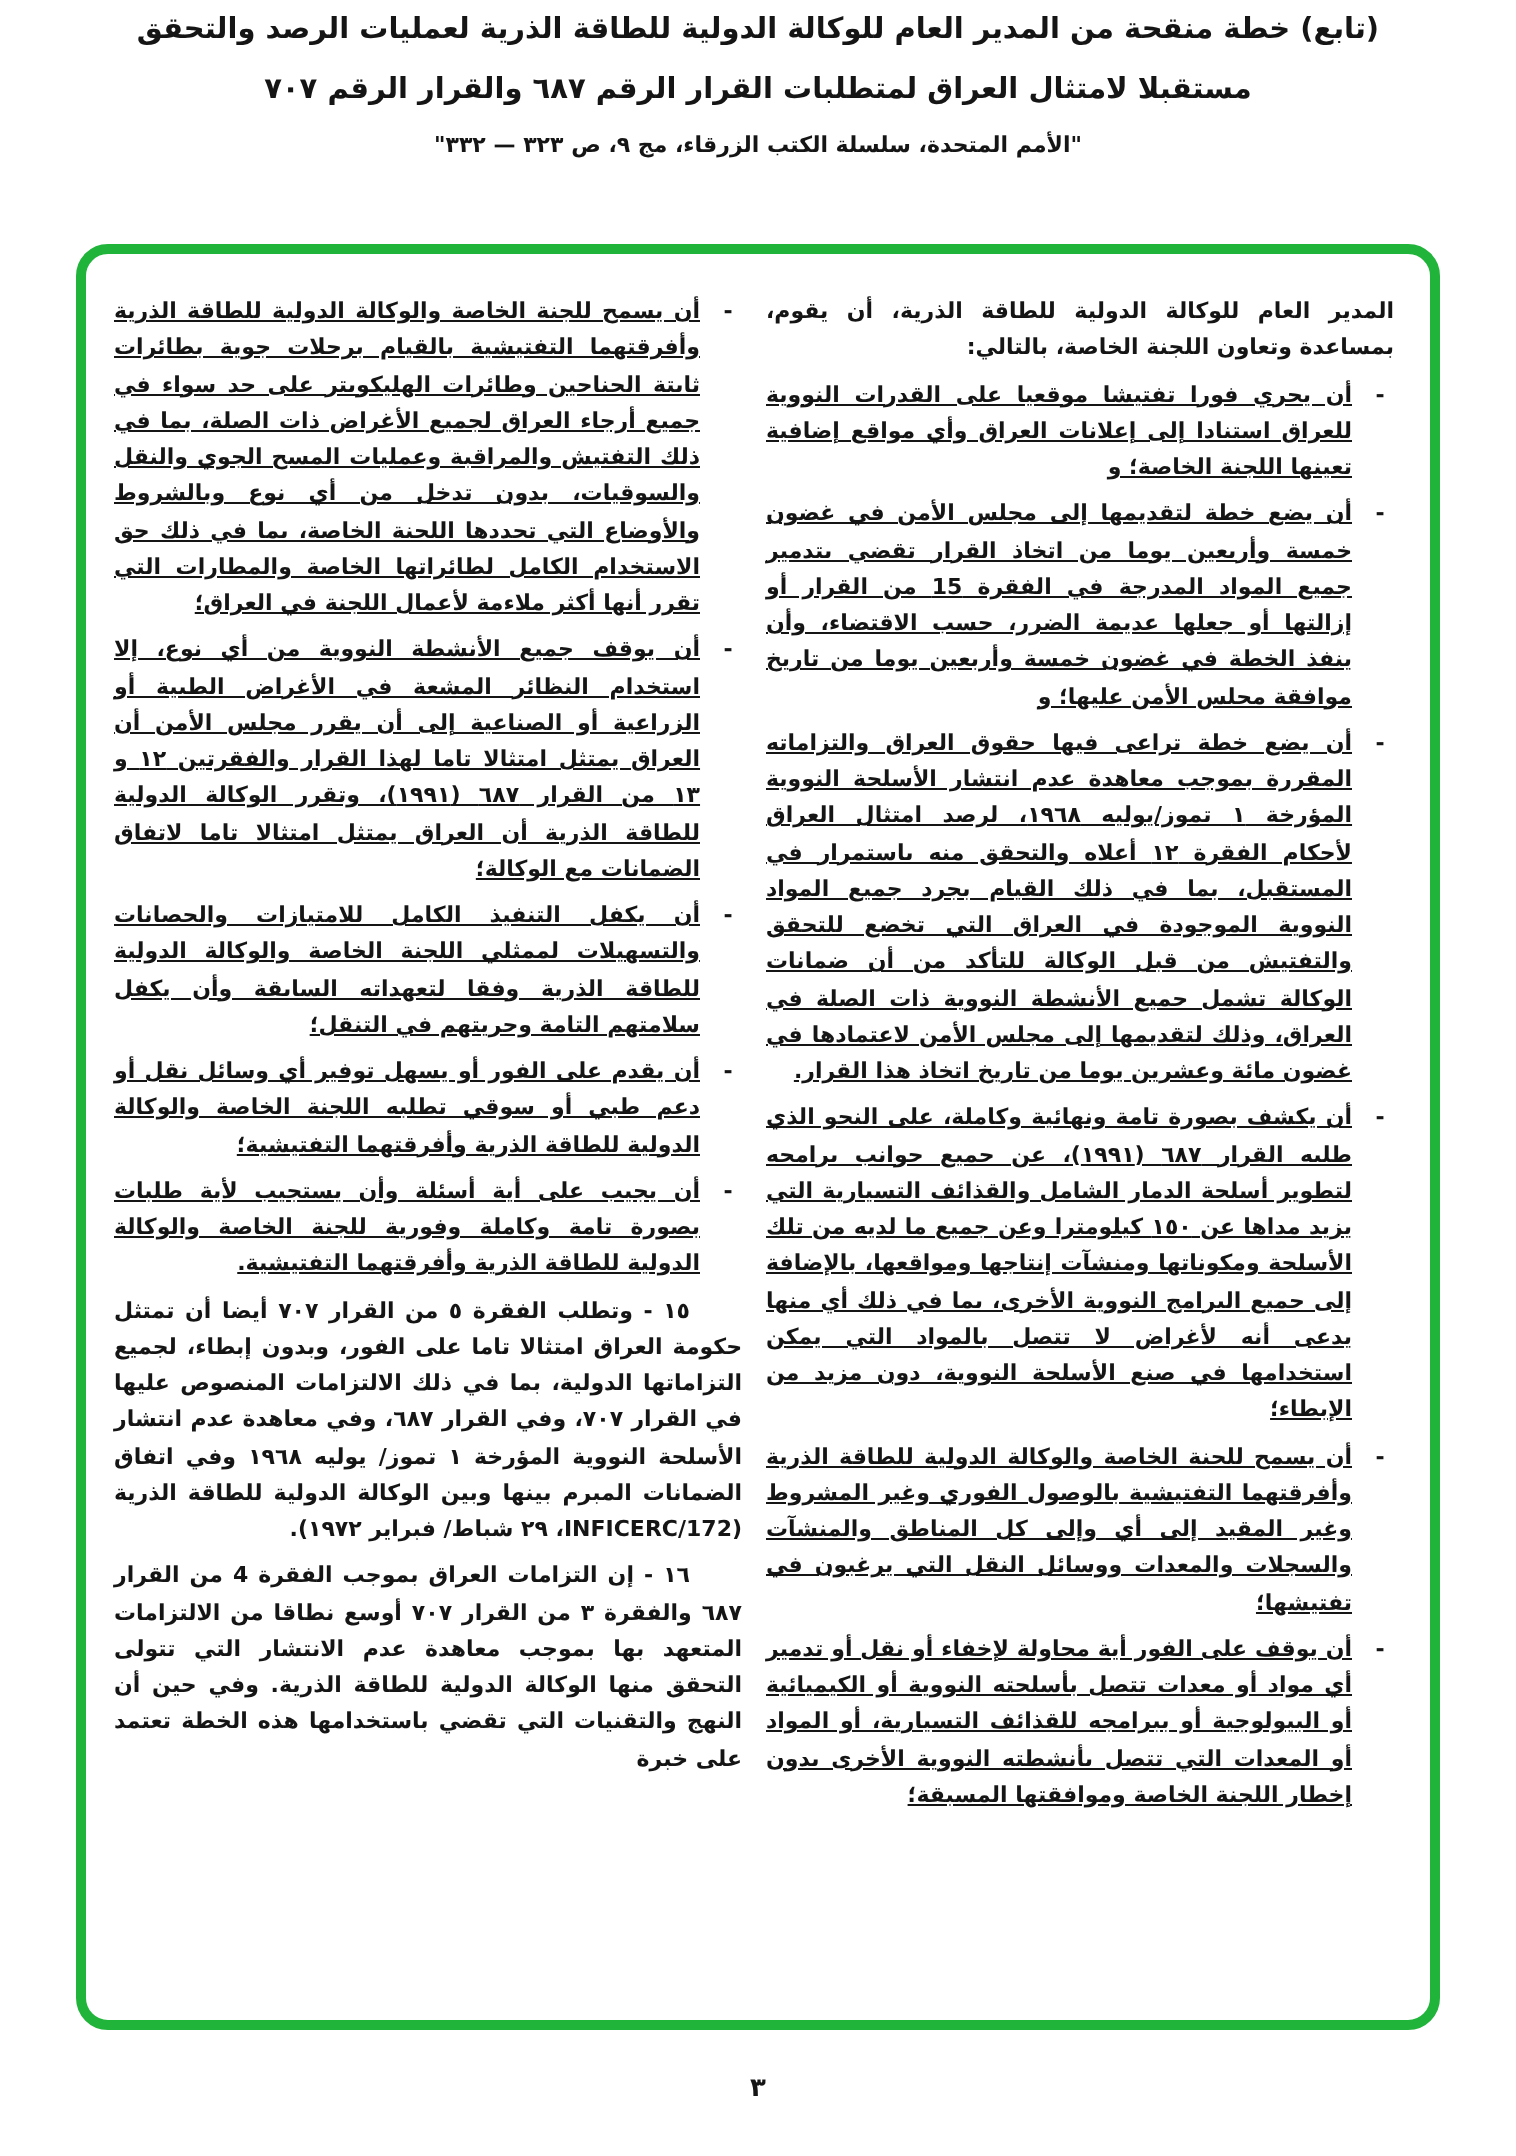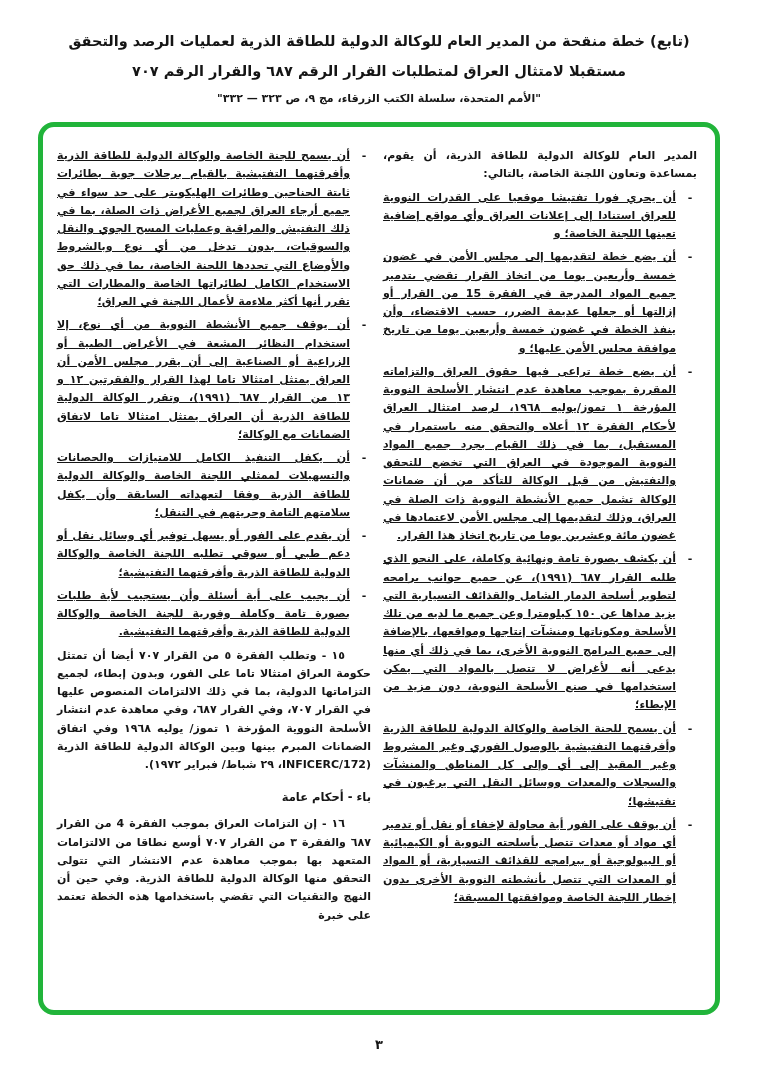--- a/index.html
+++ b/index.html
@@ -7,21 +7,20 @@
   body {
     background: #ffffff;
     font-family: "DejaVu Sans", sans-serif;
     color: #151515;
     position: relative;
     overflow: hidden;
   }
   .doc-header {
     direction: rtl;
     text-align: center;
-    padding-top: 26px;
     font-weight: bold;
   }
   .doc-header .h-line {
     font-size: 14.5px;
     line-height: 30px;
     letter-spacing: 0px;
   }
   .doc-header .h-sub {
     font-size: 11px;
     line-height: 24px;
@@ -149,20 +148,19 @@
       <p class="btext">أن يقدم على الفور أو يسهل توفير أي وسائل نقل أو دعم طبي أو سوقي تطلبه اللجنة الخاصة والوكالة الدولية للطاقة الذرية وأفرقتهما التفتيشية؛</p>
     </div>
 
     <div class="bullet-item">
       <span class="dash">-</span>
       <p class="btext">أن يجيب على أية أسئلة وأن يستجيب لأية طلبات بصورة تامة وكاملة وفورية للجنة الخاصة والوكالة الدولية للطاقة الذرية وأفرقتهما التفتيشية.</p>
     </div>
 
     <p class="para numbered">١٥ - وتطلب الفقرة ٥ من القرار ٧٠٧ أيضا أن تمتثل حكومة العراق امتثالا تاما على الفور، وبدون إبطاء، لجميع التزاماتها الدولية، بما في ذلك الالتزامات المنصوص عليها في القرار ٧٠٧، وفي القرار ٦٨٧، وفي معاهدة عدم انتشار الأسلحة النووية المؤرخة ١ تموز/ يوليه ١٩٦٨ وفي اتفاق الضمانات المبرم بينها وبين الوكالة الدولية للطاقة الذرية (INFICERC/172، ٢٩ شباط/ فبراير ١٩٧٢).</p>
 
-    <div class="section-heading">باء - أحكام عامة</div>
 
     <p class="para numbered">١٦ - إن التزامات العراق بموجب الفقرة 4 من القرار ٦٨٧ والفقرة ٣ من القرار ٧٠٧ أوسع نطاقا من الالتزامات المتعهد بها بموجب معاهدة عدم الانتشار التي تتولى التحقق منها الوكالة الدولية للطاقة الذرية. وفي حين أن النهج والتقنيات التي تقضي باستخدامها هذه الخطة تعتمد على خبرة</p>
   </div>
 
 </div>
 
 <div class="page-number">٣</div>
 
 </body></html>

